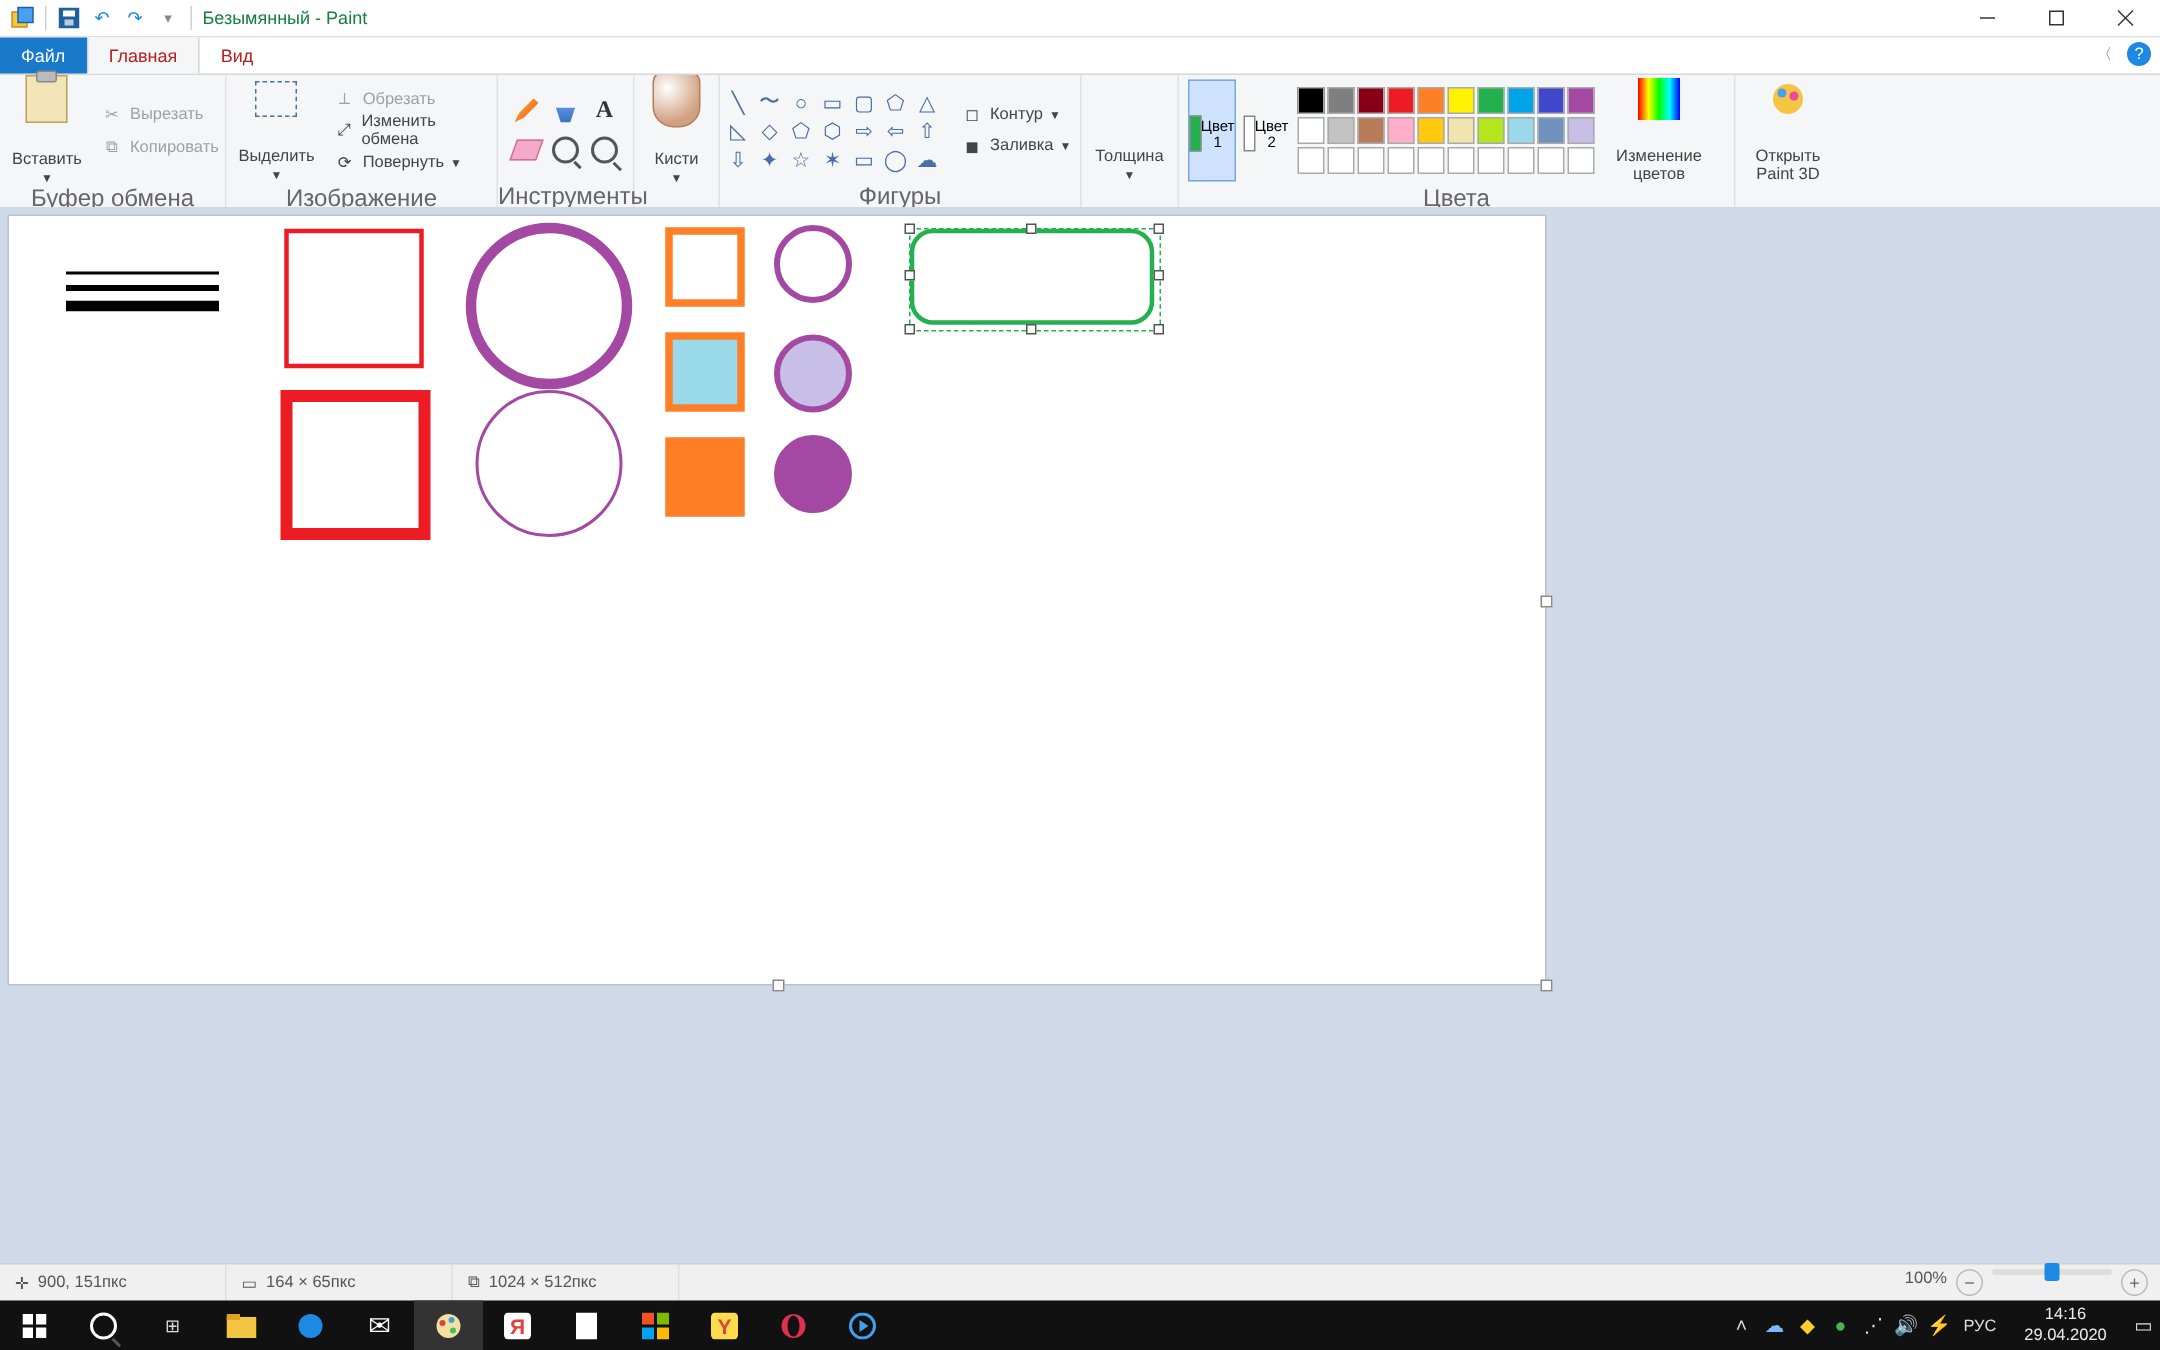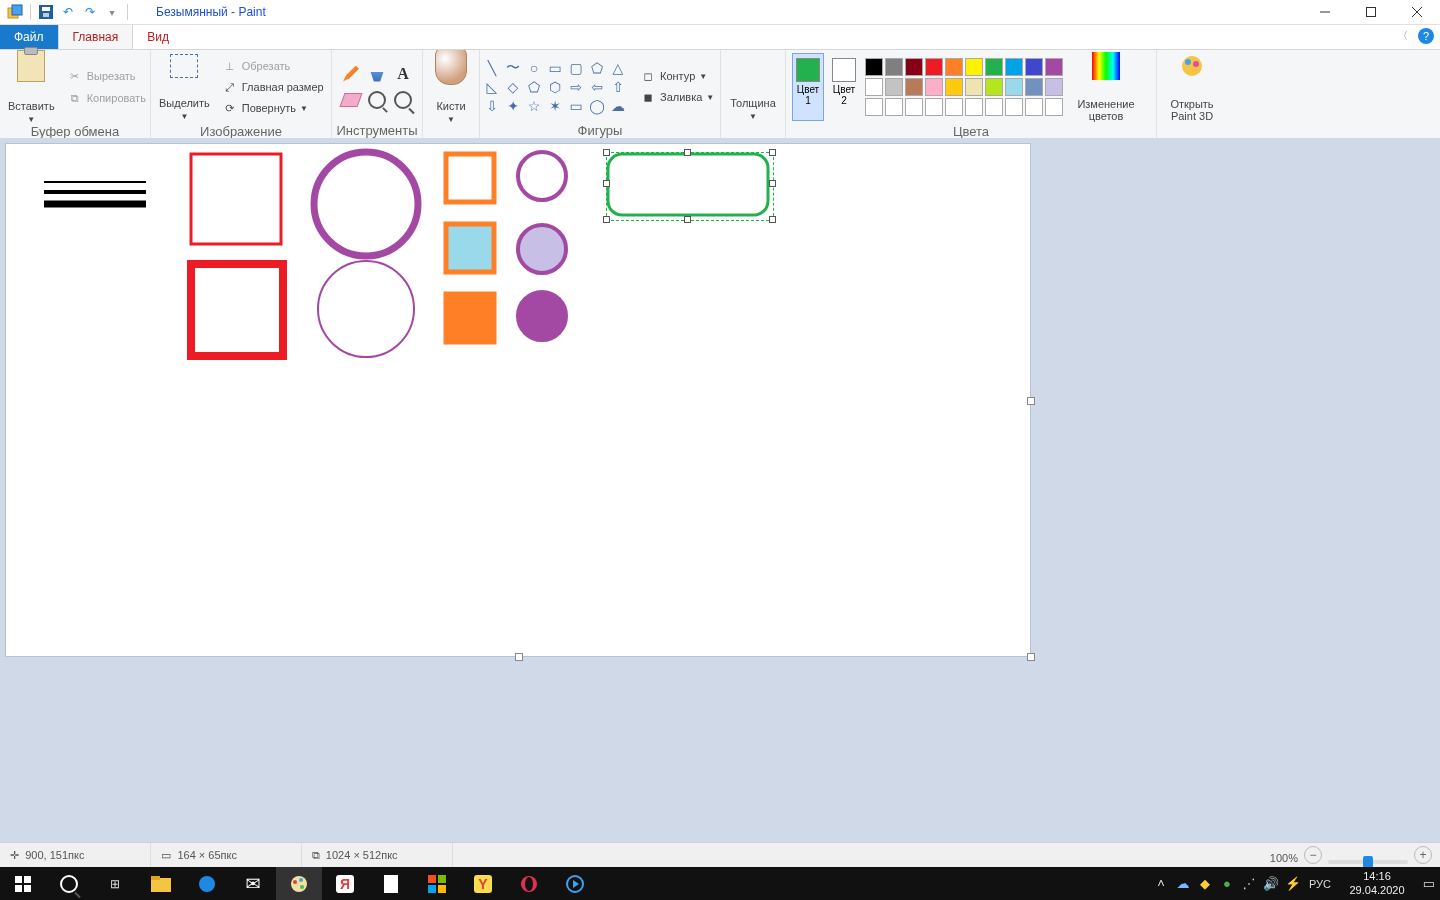--- a/index.html
+++ b/index.html
@@ -1,60 +1,60 @@
 <!DOCTYPE html>
 <html><head>
 <meta charset="utf-8">
 <style>
 html,body{margin:0;padding:0;width:1440px;height:900px;overflow:hidden;font-family:"Segoe UI",Tahoma,sans-serif;font-size:12px;background:#cfd9e8}
 
 #titlebar{height:24px;background:#fff;border-bottom:1px solid #e0e0e0;display:flex;align-items:center;padding:0 4px;position:relative}
 .qat-ico{width:18px;height:18px;display:flex;align-items:center;justify-content:center;margin:0 2px;color:#3a6ea5}
 .qat-sep{width:1px;height:16px;background:#d0d0d0;margin:0 4px}
-#titlebar .title{margin-left:24px;color:#1d4ed8}
+#titlebar .title{margin-left:3px;color:#15803d}
 #wincontrols{position:absolute;right:0;top:0;height:24px;display:flex}
 .wc{width:46px;height:24px;display:flex;align-items:center;justify-content:center;color:#333}
 
 #tabs{height:24px;background:#fff;display:flex;align-items:stretch;border-bottom:1px solid #d6d6d6;position:relative}
 .tab{padding:0 14px;display:flex;align-items:center;color:#b91c1c;border-right:0px}
 .tab.file{background:#1979ca;color:#fff}
 #tabs .right{position:absolute;right:6px;top:3px;display:flex;gap:10px;align-items:center}
 .caret-min{font-size:10px;color:#666}
 .help-badge{width:16px;height:16px;border-radius:50%;background:#1e88e5;color:#fff;display:flex;align-items:center;justify-content:center;font-size:11px}
 
 #ribbon{height:90px;background:#f5f6f7;border-bottom:1px solid #d6d6d6;display:flex}
 .group{height:100%;border-right:1px solid #e1e1e1;display:flex;flex-direction:column;align-items:stretch}
 .group .body{flex:1;display:flex;align-items:center}
-.group .label{height:15px;font-size:13px;color:#666;text-align:center;padding-bottom:2px}
+.group .label{height:15px;font-size:16px;color:#666;text-align:center;padding-bottom:2px}
 .bigbtn{display:flex;flex-direction:column;align-items:center;justify-content:center;padding:2px 8px;height:70px}
 .bigbtn .ico{width:32px;height:32px;display:flex;align-items:center;justify-content:center}
 .bigbtn .txt{font-size:11px;color:#444;text-align:center;line-height:1.1;margin-top:18px}
 .smallbtn{display:flex;align-items:center;gap:4px;padding:1px 4px;color:#444;font-size:11px;height:18px}
 .smallbtn.dis{color:#a0a0a0}
 .smallbtn .si{width:16px;height:16px;display:flex;align-items:center;justify-content:center}
 .toolgrid{display:grid;grid-template-columns:repeat(3,24px);grid-template-rows:repeat(2,24px);gap:2px;padding:2px}
 .toolgrid div{display:flex;align-items:center;justify-content:center}
 .brush-ico{width:36px;height:36px;background:radial-gradient(circle at 30% 30%,#fff,#d0a080 70%);border-radius:8px 8px 14px 14px;border:1px solid #b08060}
 .shapes{display:grid;grid-template-columns:repeat(7,20px);grid-template-rows:repeat(3,18px);gap:1px;padding:2px}
 .shapes div{display:flex;align-items:center;justify-content:center;color:#4a6fa5;font-size:14px}
-.colorbtn{width:30px;height:62px;display:flex;flex-direction:column;align-items:center;justify-content:flex-start;padding-top:4px;border:1px solid transparent;margin:0 2px}
+.colorbtn{width:30px;height:62px;display:flex;align-items:center;justify-content:flex-start;padding-top:4px;border:1px solid transparent;margin:0 2px}
 .colorbtn.sel{background:#cfe3ff;border:1px solid #7aa7e0}
 .colorbtn .sw{width:22px;height:22px;border:1px solid #888}
 .colorbtn .ct{font-size:10px;text-align:center;margin-top:2px;line-height:1.1}
 .palette{display:grid;grid-template-columns:repeat(10,18px);grid-template-rows:repeat(3,18px);gap:2px;padding:3px}
 .palette div{border:1px solid #aaa}
 
 #workspace{position:absolute;left:0;top:138px;right:0;bottom:33px;background:#cfd9e8;overflow:hidden}
 #canvas{position:absolute;left:6px;top:6px;width:1024px;height:512px;background:#fff;box-shadow:0 0 0 1px #b8c2d0}
 #workspace svg{position:absolute;left:6px;top:6px}
 .handle{position:absolute;width:6px;height:6px;background:#fff;border:1px solid #888}
 .selhandle{position:absolute;width:5px;height:5px;background:#fff;border:1px solid #555}
 #statusbar{position:absolute;left:0;right:0;bottom:33px;height:24px;background:#f0f0f0;border-top:1px solid #d0d0d0;display:flex;align-items:center;font-size:11px;color:#555}
 .sb-cell{display:flex;align-items:center;gap:6px;padding:0 10px;border-right:1px solid #dedede;height:100%;min-width:130px}
-.sb-right{margin-left:auto;display:flex;align-items:flex-end;gap:6px;padding:0 8px}
+.sb-right{margin-left:auto;display:flex;align-items:flex-start;gap:6px;padding:0 8px}
 .zoom-track{width:80px;height:4px;background:#ddd;position:relative;border-radius:2px}
 .zoom-thumb{position:absolute;top:-4px;width:10px;height:12px;background:#1e88e5;border-radius:2px}
 .zoom-btn{width:16px;height:16px;border:1px solid #bbb;border-radius:50%;display:flex;align-items:center;justify-content:center;color:#666;font-size:12px}
 
 #taskbar{position:absolute;left:0;right:0;bottom:0;height:33px;background:#111;display:flex;align-items:center;color:#fff}
 .tb-ico{width:46px;height:33px;display:flex;align-items:center;justify-content:center}
 .tb-ico.active{background:#333}
 #systray{margin-left:auto;display:flex;align-items:center;height:100%}
 .tray-ico{width:22px;height:33px;display:flex;align-items:center;justify-content:center;color:#ddd;font-size:13px}
 #clock{width:70px;text-align:center;font-size:11px;line-height:1.2;padding:2px 6px;color:#eee}
@@ -157,21 +157,21 @@
           </div>
         <div class="txt"><span>Выделить</span><br><span style="font-size:8px">▼</span></div>
       </div>
       <div style="display:flex;flex-direction:column;gap:1px">
         <div class="smallbtn dis">
             <span class="si">⟂</span>
             <span>Обрезать</span>
           </div>
         <div class="smallbtn">
             <span class="si">⤢</span>
-            <span>Главная размер</span>
+            <span>Изменить обмена</span>
           </div>
         <div class="smallbtn">
             <span class="si">⟳</span>
             <span>Повернуть</span> 
             <span style="font-size:8px">▼</span>
           </div>
       </div>
     </div>
     <div class="label">Изображение</div>
   </div>

